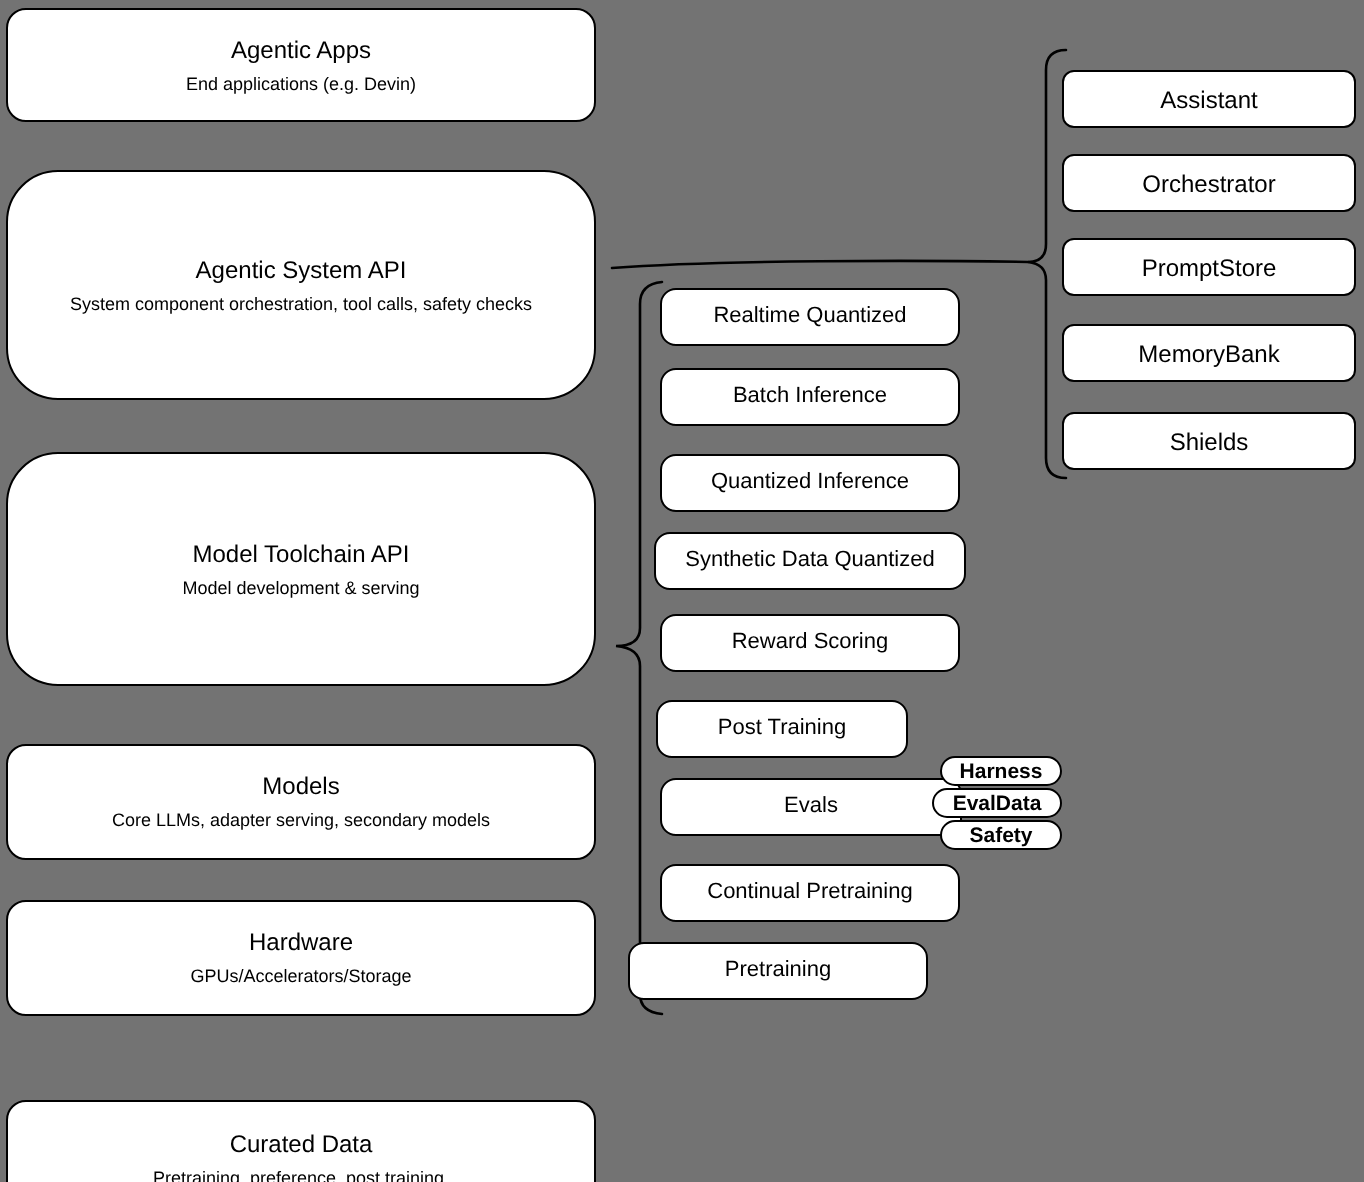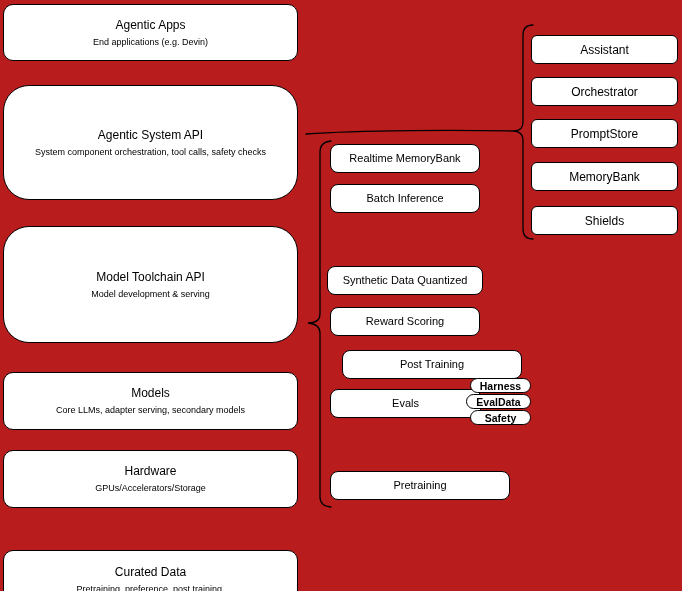--- a/index.html
+++ b/index.html
@@ -1,19 +1,19 @@
 <!DOCTYPE html>
 <html><head>
 <meta charset="utf-8">
 <style>
   html,body{margin:0;padding:0;background:#ffffff;}
   .canvas{
     position:relative;
     width:682px;height:591px;
-    background:#b91c1c;
+    background:#737373;
     font-family:"Liberation Sans", sans-serif;
     color:#000000;
     overflow:hidden;
   }
   .overlay{position:absolute;left:0;top:0;width:682px;height:591px;z-index:0;}
   .node{
     position:absolute;
     box-sizing:border-box;
     background:#ffffff;
     border:1.4px solid #000000;
@@ -80,27 +80,29 @@
   <div class="node lbox" style="left:3px;top:450px;width:295px;height:58px;border-radius:10px">
     <div class="title">Hardware</div>
     <div class="subtitle">GPUs/Accelerators/Storage</div>
   </div>
 
   <div class="node lbox" style="left:3px;top:550px;width:295px;height:59px;border-radius:10px">
     <div class="title">Curated Data</div>
     <div class="subtitle">Pretraining, preference, post training.</div>
   </div>
 
-  <div class="node mbox" style="left:330px;top:144px;width:150px;height:29px">Realtime MemoryBank</div>
+  <div class="node mbox" style="left:330px;top:144px;width:150px;height:29px">Realtime Quantized</div>
   <div class="node mbox" style="left:330px;top:184px;width:150px;height:29px">Batch Inference</div>
+  <div class="node mbox" style="left:330px;top:227px;width:150px;height:29px">Quantized Inference</div>
   <div class="node mbox" style="left:327px;top:266px;width:156px;height:29px">Synthetic Data Quantized</div>
   <div class="node mbox" style="left:330px;top:307px;width:150px;height:29px">Reward Scoring</div>
-  <div class="node mbox" style="left:342px;top:350px;width:180px;height:29px">Post Training</div>
+  <div class="node mbox" style="left:328px;top:350px;width:126px;height:29px">Post Training</div>
   <div class="node mbox" style="left:330px;top:389px;width:151px;height:29px">Evals</div>
-  <div class="node mbox" style="left:330px;top:471px;width:180px;height:29px">Pretraining</div>
+  <div class="node mbox" style="left:330px;top:432px;width:150px;height:29px">Continual Pretraining</div>
+  <div class="node mbox" style="left:314px;top:471px;width:150px;height:29px">Pretraining</div>
 
   <div class="pill" style="left:470px;top:378px;width:61px;height:15px">Harness</div>
   <div class="pill" style="left:466px;top:394px;width:65px;height:15px">EvalData</div>
   <div class="pill" style="left:470px;top:410px;width:61px;height:15px">Safety</div>
 
   <div class="node rbox" style="left:531px;top:35px;width:147px;height:29px">Assistant</div>
   <div class="node rbox" style="left:531px;top:77px;width:147px;height:29px">Orchestrator</div>
   <div class="node rbox" style="left:531px;top:119px;width:147px;height:29px">PromptStore</div>
   <div class="node rbox" style="left:531px;top:162px;width:147px;height:29px">MemoryBank</div>
   <div class="node rbox" style="left:531px;top:206px;width:147px;height:29px">Shields</div>

